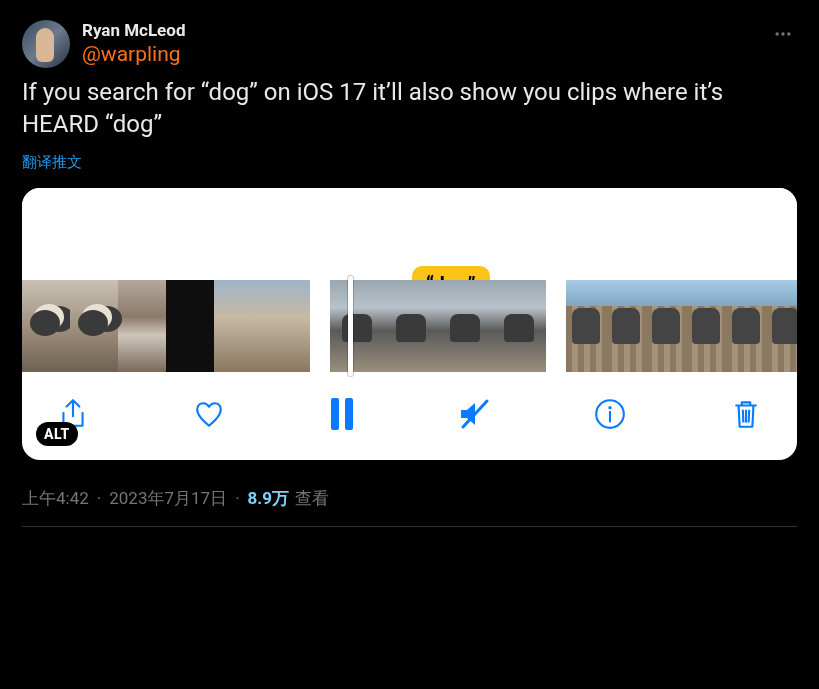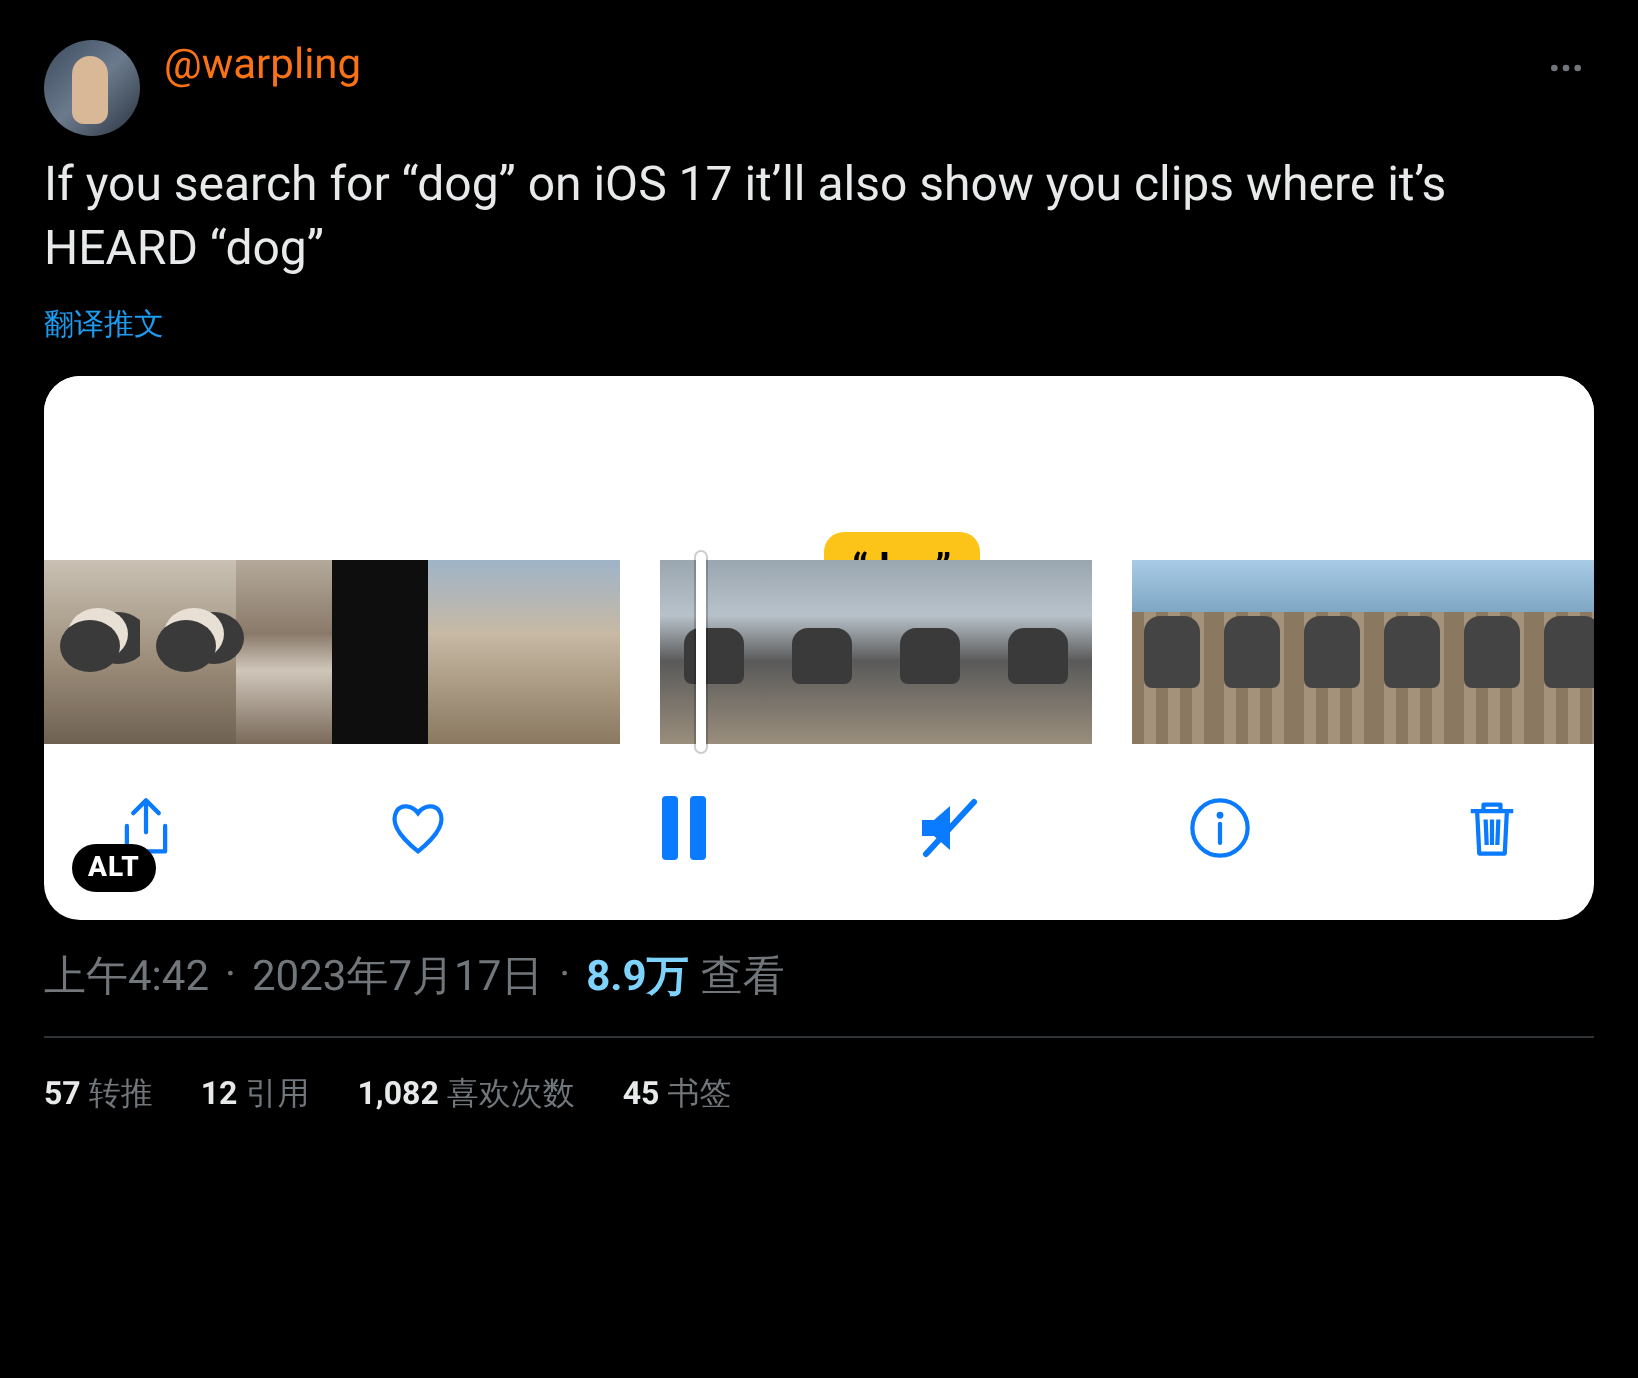--- a/index.html
+++ b/index.html
@@ -143,22 +143,22 @@
     background: #000;
     color: #fff;
     font-weight: 800;
     font-size: 14px;
     padding: 4px 8px;
     border-radius: 12px;
     letter-spacing: 0.5px;
   }
   .meta {
     color: #71767b;
-    font-size: 21px;
-    margin-top: 14px;
+    font-size: 17px;
+    margin-top: 27px;
     display: flex;
     align-items: center;
     gap: 6px;
     flex-wrap: wrap;
   }
   .meta .dot::before { content: "·"; margin: 0 2px; }
   .meta .views-num { color: #7dd3fc; font-weight: 700; }
   .divider {
     height: 1px;
     background: #2f3336;
@@ -174,20 +174,21 @@
   .stats .num { color: #e7e9ea; font-weight: 700; margin-right: 4px; }
 </style>
 </head>
 <body>
 
 <div class="tweet">
 
   <div class="header">
     <div class="avatar"></div>
     <div class="names">
+      <div class="display-name">Ryan McLeod</div>
       <div class="handle">@warpling</div>
     </div>
     <div class="more-icon">
       <svg viewBox="0 0 24 24">
           <circle cx="5" cy="12" r="2" fill="#71767b"></circle>
           <circle cx="12" cy="12" r="2" fill="#71767b"></circle>
           <circle cx="19" cy="12" r="2" fill="#71767b"></circle>
         </svg>
     </div>
   </div>
@@ -274,20 +275,14 @@
     <span>上午4:42</span>
     <span class="dot"></span>
     <span>2023年7月17日</span>
     <span class="dot"></span>
     <span class="views-num">8.9万</span>
     <span>查看</span>
   </div>
 
   <div class="divider"></div>
 
-  <div class="stats">
-    <div><span class="num">57</span><span>转推</span></div>
-    <div><span class="num">12</span><span>引用</span></div>
-    <div><span class="num">1,082</span><span>喜欢次数</span></div>
-    <div><span class="num">45</span><span>书签</span></div>
-  </div>
 
 </div>
 
 </body></html>

